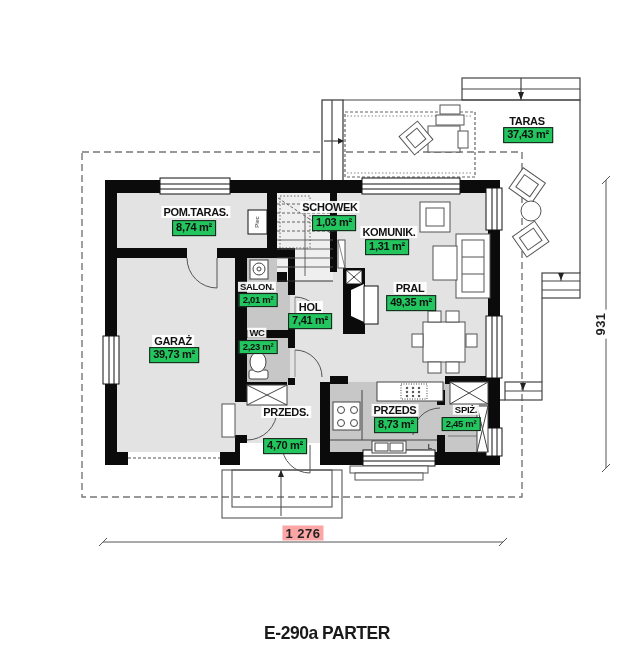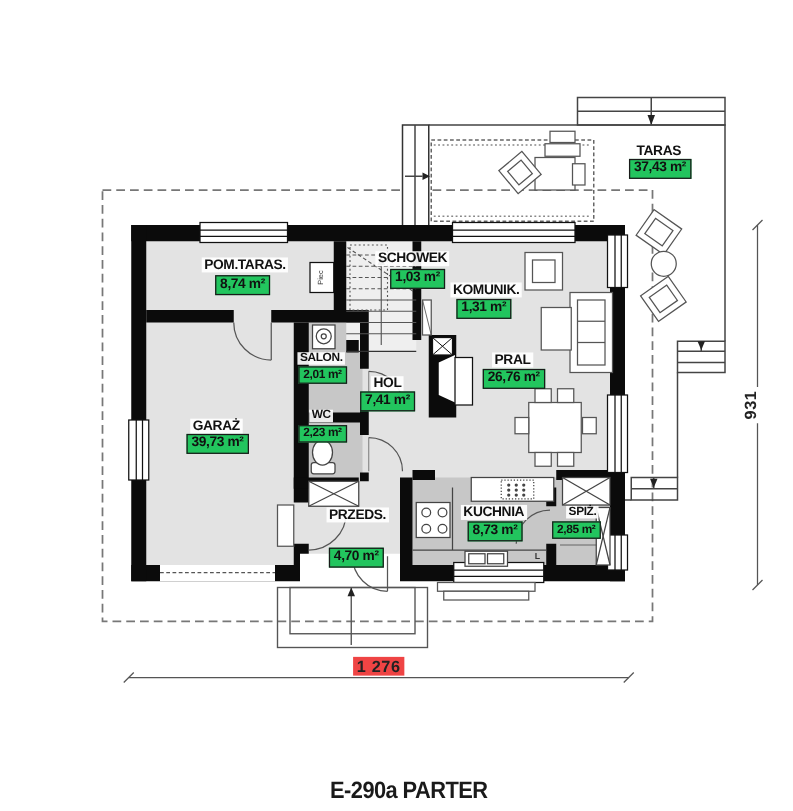--- a/index.html
+++ b/index.html
@@ -7,21 +7,21 @@
           font-family:"Liberation Sans",sans-serif;}
   .canvas svg{position:absolute;left:0;top:0;}
   .room-label{position:absolute;transform:translate(-50%,-50%);
       font:bold 11px "Liberation Sans",sans-serif;letter-spacing:-0.3px;color:#111;
       background:rgba(255,255,255,0.92);padding:0 2px;white-space:nowrap;line-height:1.1;}
   .area-box{position:absolute;transform:translate(-50%,-50%);
       font:bold 11px "Liberation Sans",sans-serif;letter-spacing:-0.3px;color:#111;
       background:#22c55e;border:1px solid #1a1a1a;padding:0 3px;white-space:nowrap;line-height:1.25;}
   .sm{font-size:9.5px;}
   .dim-h{position:absolute;transform:translate(-50%,-50%);font:bold 13px "Liberation Sans",sans-serif;
-      color:#222;background:#ef4444;padding:0 3px;letter-spacing:0.5px;}
+      color:#222;background:#fca5a5;padding:0 3px;letter-spacing:0.5px;}
   .dim-v{position:absolute;transform:translate(-50%,-50%) rotate(-90deg);
       font:bold 13px "Liberation Sans",sans-serif;color:#222;background:#fff;padding:0 3px;letter-spacing:0.5px;}
   .plan-title{position:absolute;left:327px;top:633px;transform:translate(-50%,-50%) scaleX(0.92);
       font:bold 19px "Liberation Sans",sans-serif;color:#1a1a1a;letter-spacing:-0.5px;white-space:nowrap;}
   .tiny-note{position:absolute;transform:translate(-50%,-50%) rotate(-90deg);
       font:6px "Liberation Sans",sans-serif;color:#333;}
   .fridge-note{position:absolute;transform:translate(-50%,-50%);
       font:bold 7px "Liberation Sans",sans-serif;color:#333;}
 </style>
 </head>
@@ -300,42 +300,42 @@
   <div class="room-label" style="left:196px;top:212px">POM.TARAS.</div>
   <div class="area-box" style="left:194px;top:228px">8,74 m²</div>
 
   <div class="room-label" style="left:330px;top:207px">SCHOWEK</div>
   <div class="area-box" style="left:334px;top:223px">1,03 m²</div>
 
   <div class="room-label" style="left:389px;top:232px">KOMUNIK.</div>
   <div class="area-box" style="left:387px;top:247px">1,31 m²</div>
 
   <div class="room-label" style="left:410px;top:288px">PRAL</div>
-  <div class="area-box" style="left:411px;top:303px">26,76 m²</div>
+  <div class="area-box" style="left:411px;top:303px">49,35 m²</div>
 
   <div class="room-label" style="left:310px;top:307px">HOL</div>
   <div class="area-box" style="left:310px;top:321px">7,41 m²</div>
 
   <div class="room-label sm" style="left:257px;top:287px">SALON.</div>
   <div class="area-box sm" style="left:258px;top:300px">2,01 m²</div>
 
   <div class="room-label sm" style="left:257px;top:333px">WC</div>
   <div class="area-box sm" style="left:258px;top:347px">2,23 m²</div>
 
   <div class="room-label" style="left:173px;top:341px">GARAŻ</div>
   <div class="area-box" style="left:174px;top:355px">39,73 m²</div>
 
   <div class="room-label" style="left:286px;top:412px">PRZEDS.</div>
   <div class="area-box" style="left:285px;top:446px">4,70 m²</div>
 
-  <div class="room-label" style="left:395px;top:410px">KUCHNIA</div>
+  <div class="room-label" style="left:395px;top:410px">PRZEDS</div>
   <div class="area-box" style="left:396px;top:425px">8,73 m²</div>
 
   <div class="room-label sm" style="left:466px;top:410px">SPIŻ.</div>
-  <div class="area-box sm" style="left:461px;top:424px">2,85 m²</div>
+  <div class="area-box sm" style="left:461px;top:424px">2,45 m²</div>
 
   <div class="tiny-note" style="left:257px;top:222px">Piec</div>
   <div class="fridge-note" style="left:430px;top:446px">L</div>
 
   <div class="dim-h" style="left:303px;top:533px">1 276</div>
   <div class="dim-v" style="left:600px;top:324px">931</div>
 
   <div class="plan-title">E-290a PARTER</div>
 
 </div>

